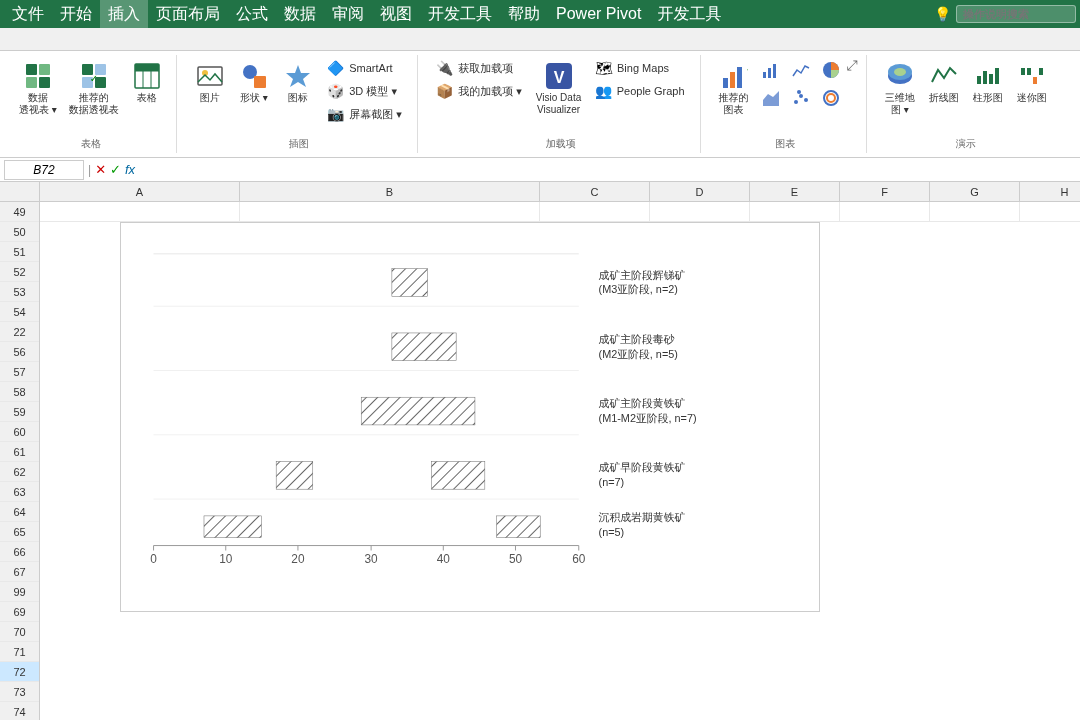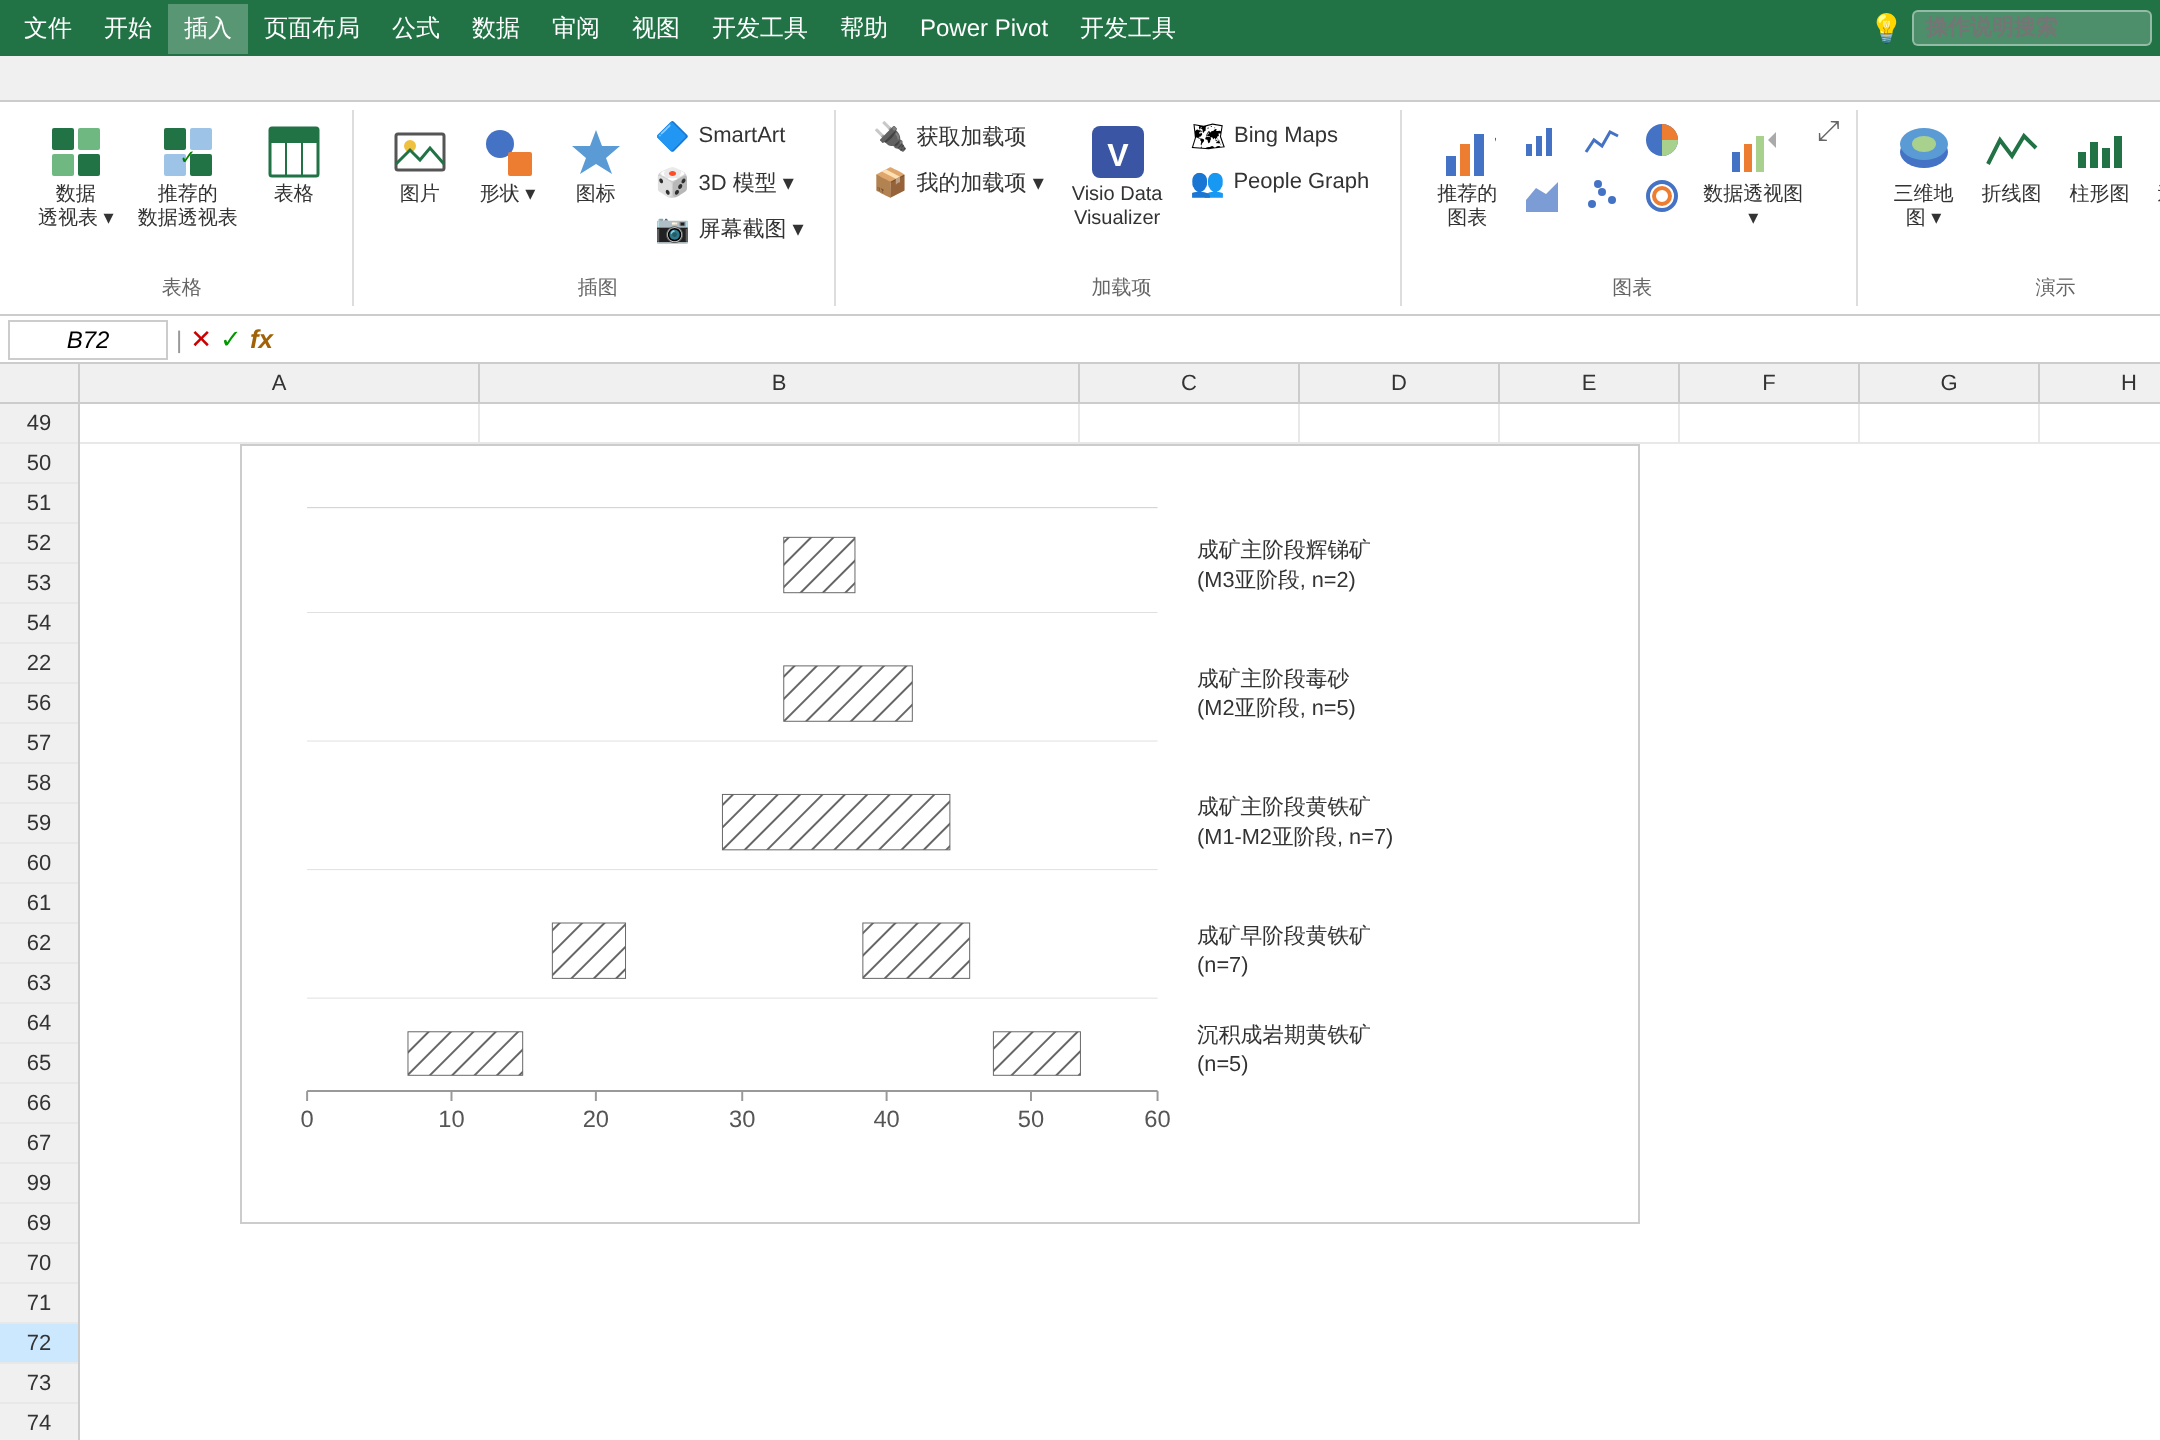--- a/index.html
+++ b/index.html
@@ -17,21 +17,21 @@
       background: #217346;
       color: white;
       display: flex;
       align-items: center;
       height: 28px;
       padding: 0 4px;
     }
     .menu-item {
       padding: 4px 8px;
       cursor: pointer;
-      font-size: 12px;
+      font-size: 16px;
       white-space: nowrap;
     }
     .menu-item.active { background: rgba(255,255,255,0.25); }
 
     
     .ribbon {
       background: #f0f0f0;
       border-bottom: 1px solid #ccc;
       height: 130px;
       display: flex;
@@ -453,31 +453,20 @@
               </svg>
             </div>
             <div class="ribbon-btn" style="min-width:28px; padding:2px;">
               <svg width="20" height="20" viewBox="0 0 20 20">
                 <circle cx="10" cy="10" r="7" fill="none" stroke="#4472c4" stroke-width="2"></circle>
                 <circle cx="10" cy="10" r="4" fill="none" stroke="#ed7d31" stroke-width="2"></circle>
               </svg>
             </div>
           </div>
         </div>
-        <div class="ribbon-btn">
-          <div class="icon">
-            <svg width="28" height="28" viewBox="0 0 28 28">
-              <rect x="3" y="14" width="4" height="10" fill="#4472c4"></rect>
-              <rect x="9" y="10" width="4" height="14" fill="#ed7d31"></rect>
-              <rect x="15" y="6" width="4" height="18" fill="#a9d18e"></rect>
-              <polygon points="21,8 25,4 25,12" fill="#555" opacity="0.5"></polygon>
-            </svg>
-          </div>
-          <div class="label">数据透视图 ▾</div>
-        </div>
         <div style="display:flex; align-items:flex-end; padding-bottom:20px;">
           <span style="cursor:pointer; color:#666; font-size:14px;">⤢</span>
         </div>
       </div>
       <div class="ribbon-group-label">图表</div>
     </div>
 
     <div class="ribbon-group">
       <div class="ribbon-group-items">
         <div class="ribbon-btn">
@@ -526,21 +515,21 @@
 
   </div>
 </div>
 
 <div class="formula-bar">
   <input class="cell-ref" type="text" value="B72" style="">
   <span style="color:#999; font-size:12px;">|</span>
   <div class="formula-icons">
     <span style="cursor:pointer; font-size:13px; color:#c00;">✕</span>
     <span style="cursor:pointer; font-size:13px; color:#090;">✓</span>
-    <span style="cursor:pointer; font-size:13px; color:#a16207; font-style:italic;font-weight:bold;">fx</span>
+    <span style="cursor:pointer; font-size:13px; color:#0369a1; font-style:italic;">fx</span>
   </div>
   <input class="formula-input" type="text" value="" style="">
 </div>
 
 <div class="spreadsheet">
 
   <div class="col-headers">
     <div class="row-num-header"></div>
     <div class="col-header" style="width:200px;">A</div>
     <div class="col-header" style="width:300px;">B</div>

